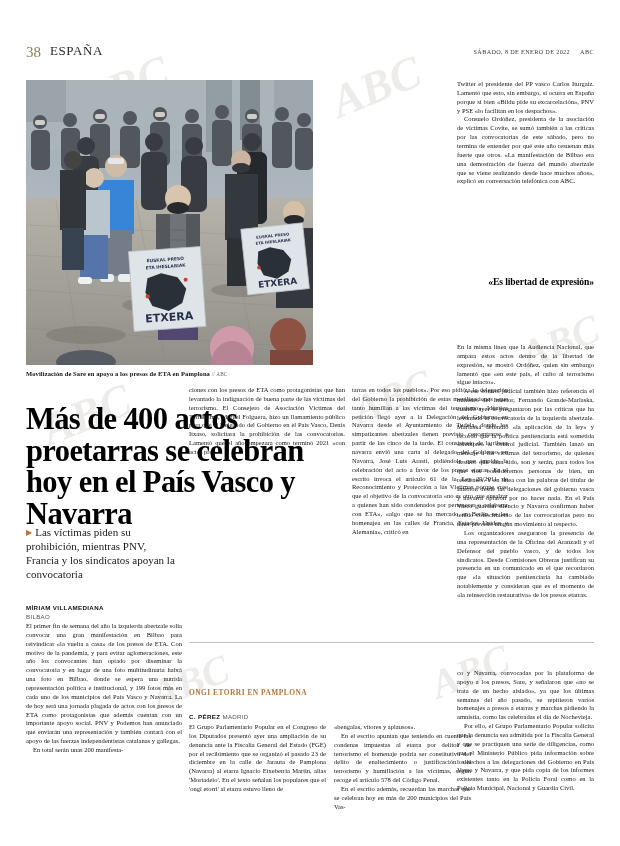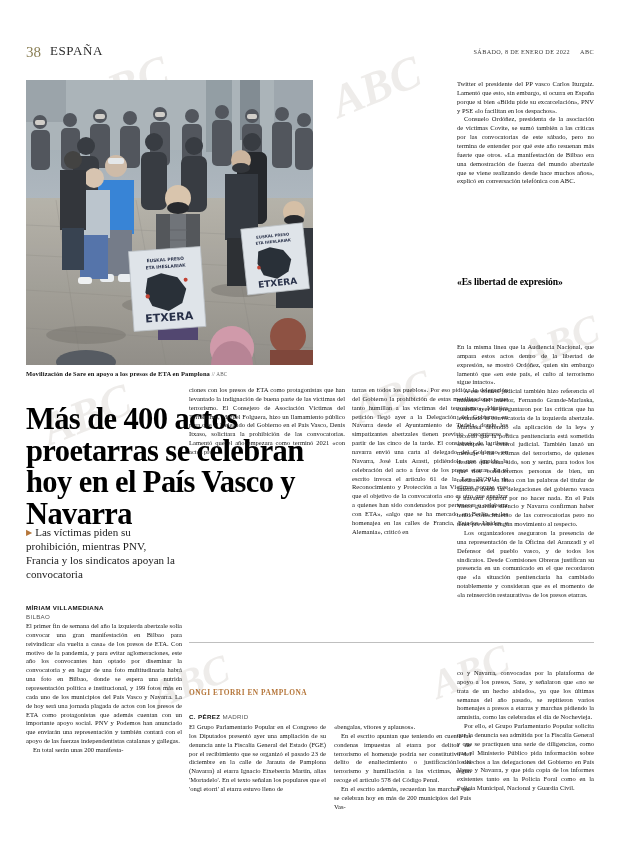--- a/index.html
+++ b/index.html
@@ -183,20 +183,21 @@
 
   .sub-subhead {
     position: absolute;
     left: 457px; top: 250px;
     width: 137px;
     font-family: "Liberation Serif", serif;
     font-weight: bold;
     font-size: 9.6px;
     color: #000;
     letter-spacing: -0.1px;
+    text-align: right;
   }
 
   
   .rule-top {
     position: absolute;
     left: 189px; top: 624px;
     width: 405px;
     border-top: 1px solid #bfbfbf;
   }
   .kicker {

